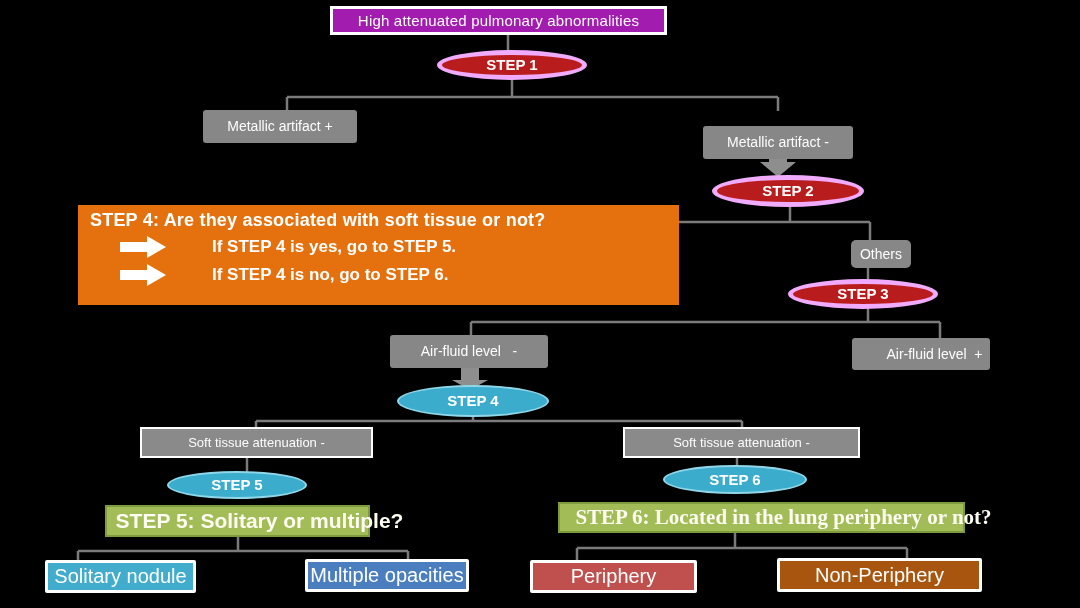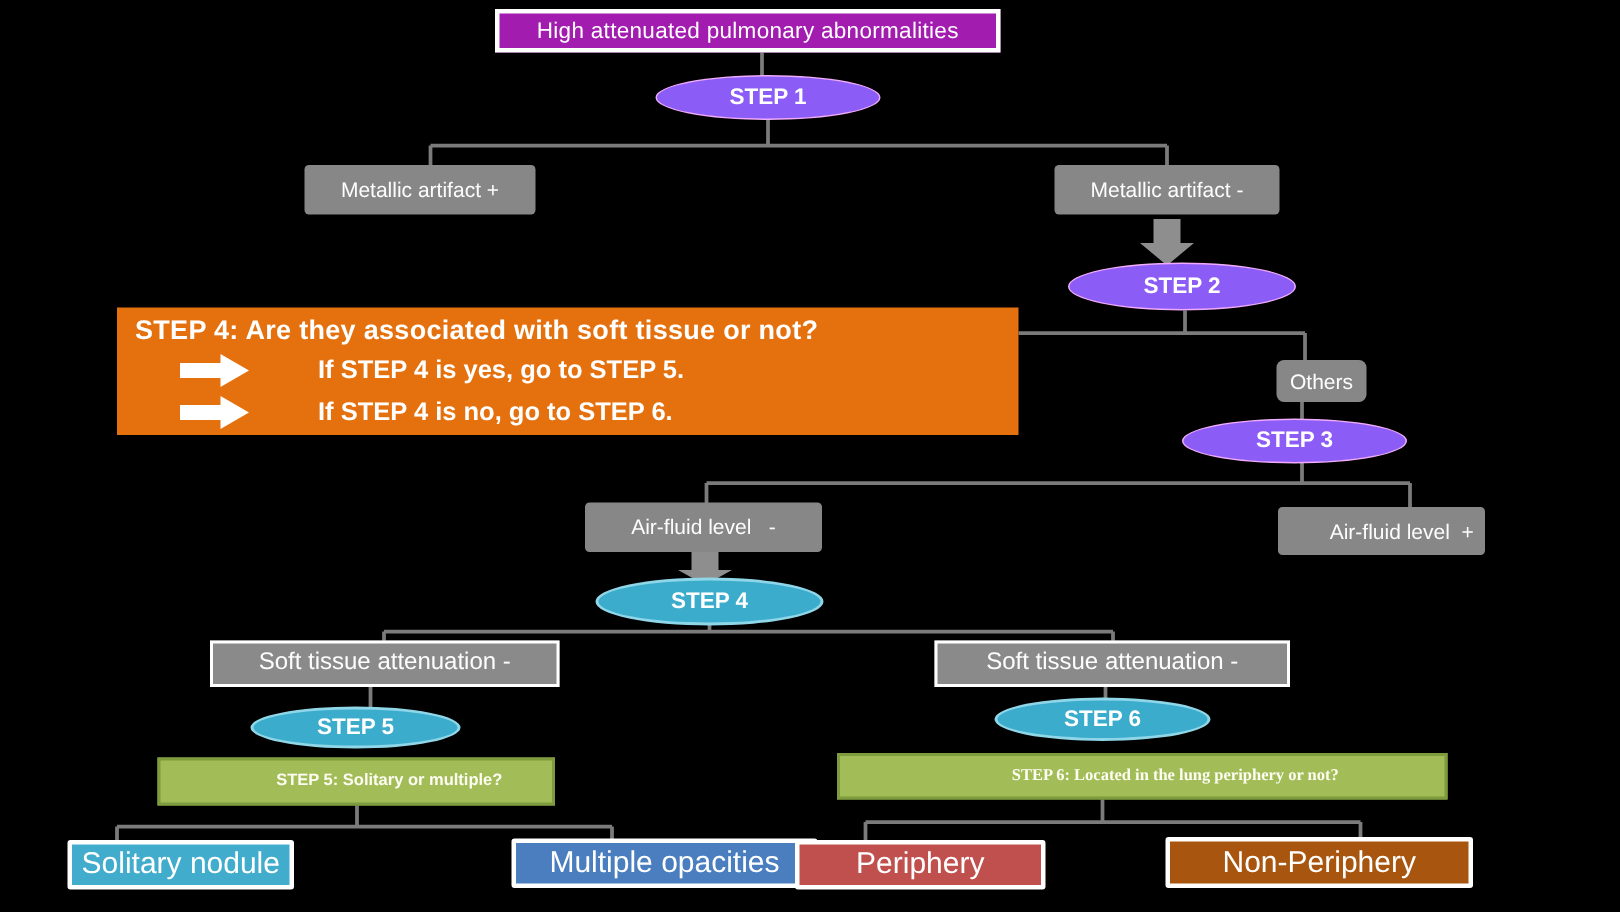--- a/index.html
+++ b/index.html
@@ -16,37 +16,37 @@
     text-align:center; white-space:pre; line-height:1.05;
   }
   .title-box {
     background:#a21caf; border:3px solid #fff; font-size:15px; letter-spacing:.2px;
   }
   .gbox {
     background: var(--node-gray, #878787); color:#fdfdfd; font-size:14px; border-radius:3px;
   }
   .gbox.small { border-radius:5px; }
   .ell { border-radius:50%; font-weight:bold; font-size:15px; }
-  .ell.gray { background:#8b5cf6; border:1px solid #f0abfc; }
+  .ell.gray { background:#b91c1c; border:5px solid #f0abfc; }
   .ell.teal { background: var(--step-teal, #3BACCB); border:2px solid #8FD6E8; }
   .wbox {
-    background:#8A8A8A; border:2px solid #fff; font-size:16px; color:#fdfdfd;
+    background:#8A8A8A; border:2px solid #fff; font-size:13px; color:#fdfdfd;
   }
   .callout {
     background: var(--callout-orange, #E4710E);
     display:block; text-align:left; padding:6px 10px 8px 12px; white-space:normal;
   }
   .callout-q { font-size:18px; font-weight:bold; letter-spacing:.2px; }
   .callout-row { display:flex; align-items:center; margin-top:6px; height:22px; }
   .callout-row .arr { margin-left:30px; flex:0 0 auto; }
   .callout-row .rule { margin-left:46px; font-size:17px; font-weight:bold; }
   .greenbox {
     background: var(--question-green, #A2BC57);
     border:2px solid var(--question-green-border, #7E9B3E);
-    font-weight:bold; font-size:11px; color:#FDFDF2;padding-left:44px;
+    font-weight:bold; font-size:21px; color:#FDFDF2;padding-left:44px;
   }
   .outcome { border:3px solid #fff; border-radius:2px; font-size:20px; }
   .outcome.solitary { background: var(--solitary-teal, #42ACCC); }
   .outcome.multiple { background: var(--multiple-blue, #4A7EBE); }
   .outcome.periphery { background: var(--periphery-red, #C0504D); }
   .outcome.nonperiphery { background: var(--non-periphery-brown, #A8560F); }
 </style>
 </head>
 <body>
 
@@ -69,26 +69,26 @@
     <polygon fill="#8E8E8E" points="461,368 479,368 479,380 488,380 470,390 452,380 461,380"></polygon>
   </svg>
 
   <div class="node title-box" style="left:330px; top:6px; width:337px; height:29px;">High attenuated pulmonary abnormalities</div>
 
   <div class="node ell gray" style="left:437px; top:50px; width:150px; height:30px;">STEP 1</div>
   <div class="node ell gray" style="left:712px; top:175px; width:152px; height:32px;">STEP 2</div>
   <div class="node ell gray" style="left:788px; top:279px; width:150px; height:30px;">STEP 3</div>
 
   <div class="node gbox" style="left:203px; top:110px; width:154px; height:33px;">Metallic artifact +</div>
-  <div class="node gbox" style="left:703px; top:110px; width:150px; height:33px;">Metallic artifact -</div>
+  <div class="node gbox" style="left:703px; top:126px; width:150px; height:33px;">Metallic artifact -</div>
   <div class="node gbox small" style="left:851px; top:240px; width:60px; height:28px;">Others</div>
   <div class="node gbox" style="left:390px; top:335px; width:158px; height:33px;">Air-fluid level   -</div>
   <div class="node gbox" style="left:852px; top:338px; width:138px; height:32px;padding-left:27px;">Air-fluid level  +</div>
 
-  <div class="node callout" style="left:78px; top:205px; width:601px; height:85px;">
+  <div class="node callout" style="left:78px; top:205px; width:601px; height:100px;">
     <div class="callout-q">STEP 4: Are they associated with soft tissue or not?</div>
     <div class="callout-row">
       <svg class="arr" width="46" height="22" viewBox="0 0 46 22">
         <polygon fill="#fff" points="0,6 27,6 27,0 46,11 27,22 27,16 0,16"></polygon>
       </svg>
       <span class="rule">If STEP 4 is yes, go to STEP 5.</span>
     </div>
     <div class="callout-row">
       <svg class="arr" width="46" height="22" viewBox="0 0 46 22">
         <polygon fill="#fff" points="0,6 27,6 27,0 46,11 27,22 27,16 0,16"></polygon>
@@ -102,17 +102,17 @@
   <div class="node wbox" style="left:140px; top:427px; width:233px; height:31px;">Soft tissue attenuation -</div>
   <div class="node wbox" style="left:623px; top:427px; width:237px; height:31px;">Soft tissue attenuation -</div>
 
   <div class="node ell teal" style="left:167px; top:471px; width:140px; height:28px;">STEP 5</div>
   <div class="node ell teal" style="left:663px; top:465px; width:144px; height:29px;">STEP 6</div>
 
   <div class="node greenbox" style="left:105px; top:505px; width:265px; height:32px;">STEP 5: Solitary or multiple?</div>
   <div class="node greenbox" style="left:558px; top:502px; width:407px; height:31px;font-family:Liberation Serif, serif;">STEP 6: Located in the lung periphery or not?</div>
 
   <div class="node outcome solitary" style="left:45px; top:560px; width:151px; height:33px;">Solitary nodule</div>
-  <div class="node outcome multiple" style="left:305px; top:559px; width:204px; height:33px;margin-left:36px;">Multiple opacities</div>
+  <div class="node outcome multiple" style="left:305px; top:559px; width:164px; height:33px;">Multiple opacities</div>
   <div class="node outcome periphery" style="left:530px; top:560px; width:167px; height:33px;">Periphery</div>
   <div class="node outcome nonperiphery" style="left:777px; top:558px; width:205px; height:34px;">Non-Periphery</div>
 
 </div>
 
 </body></html>

